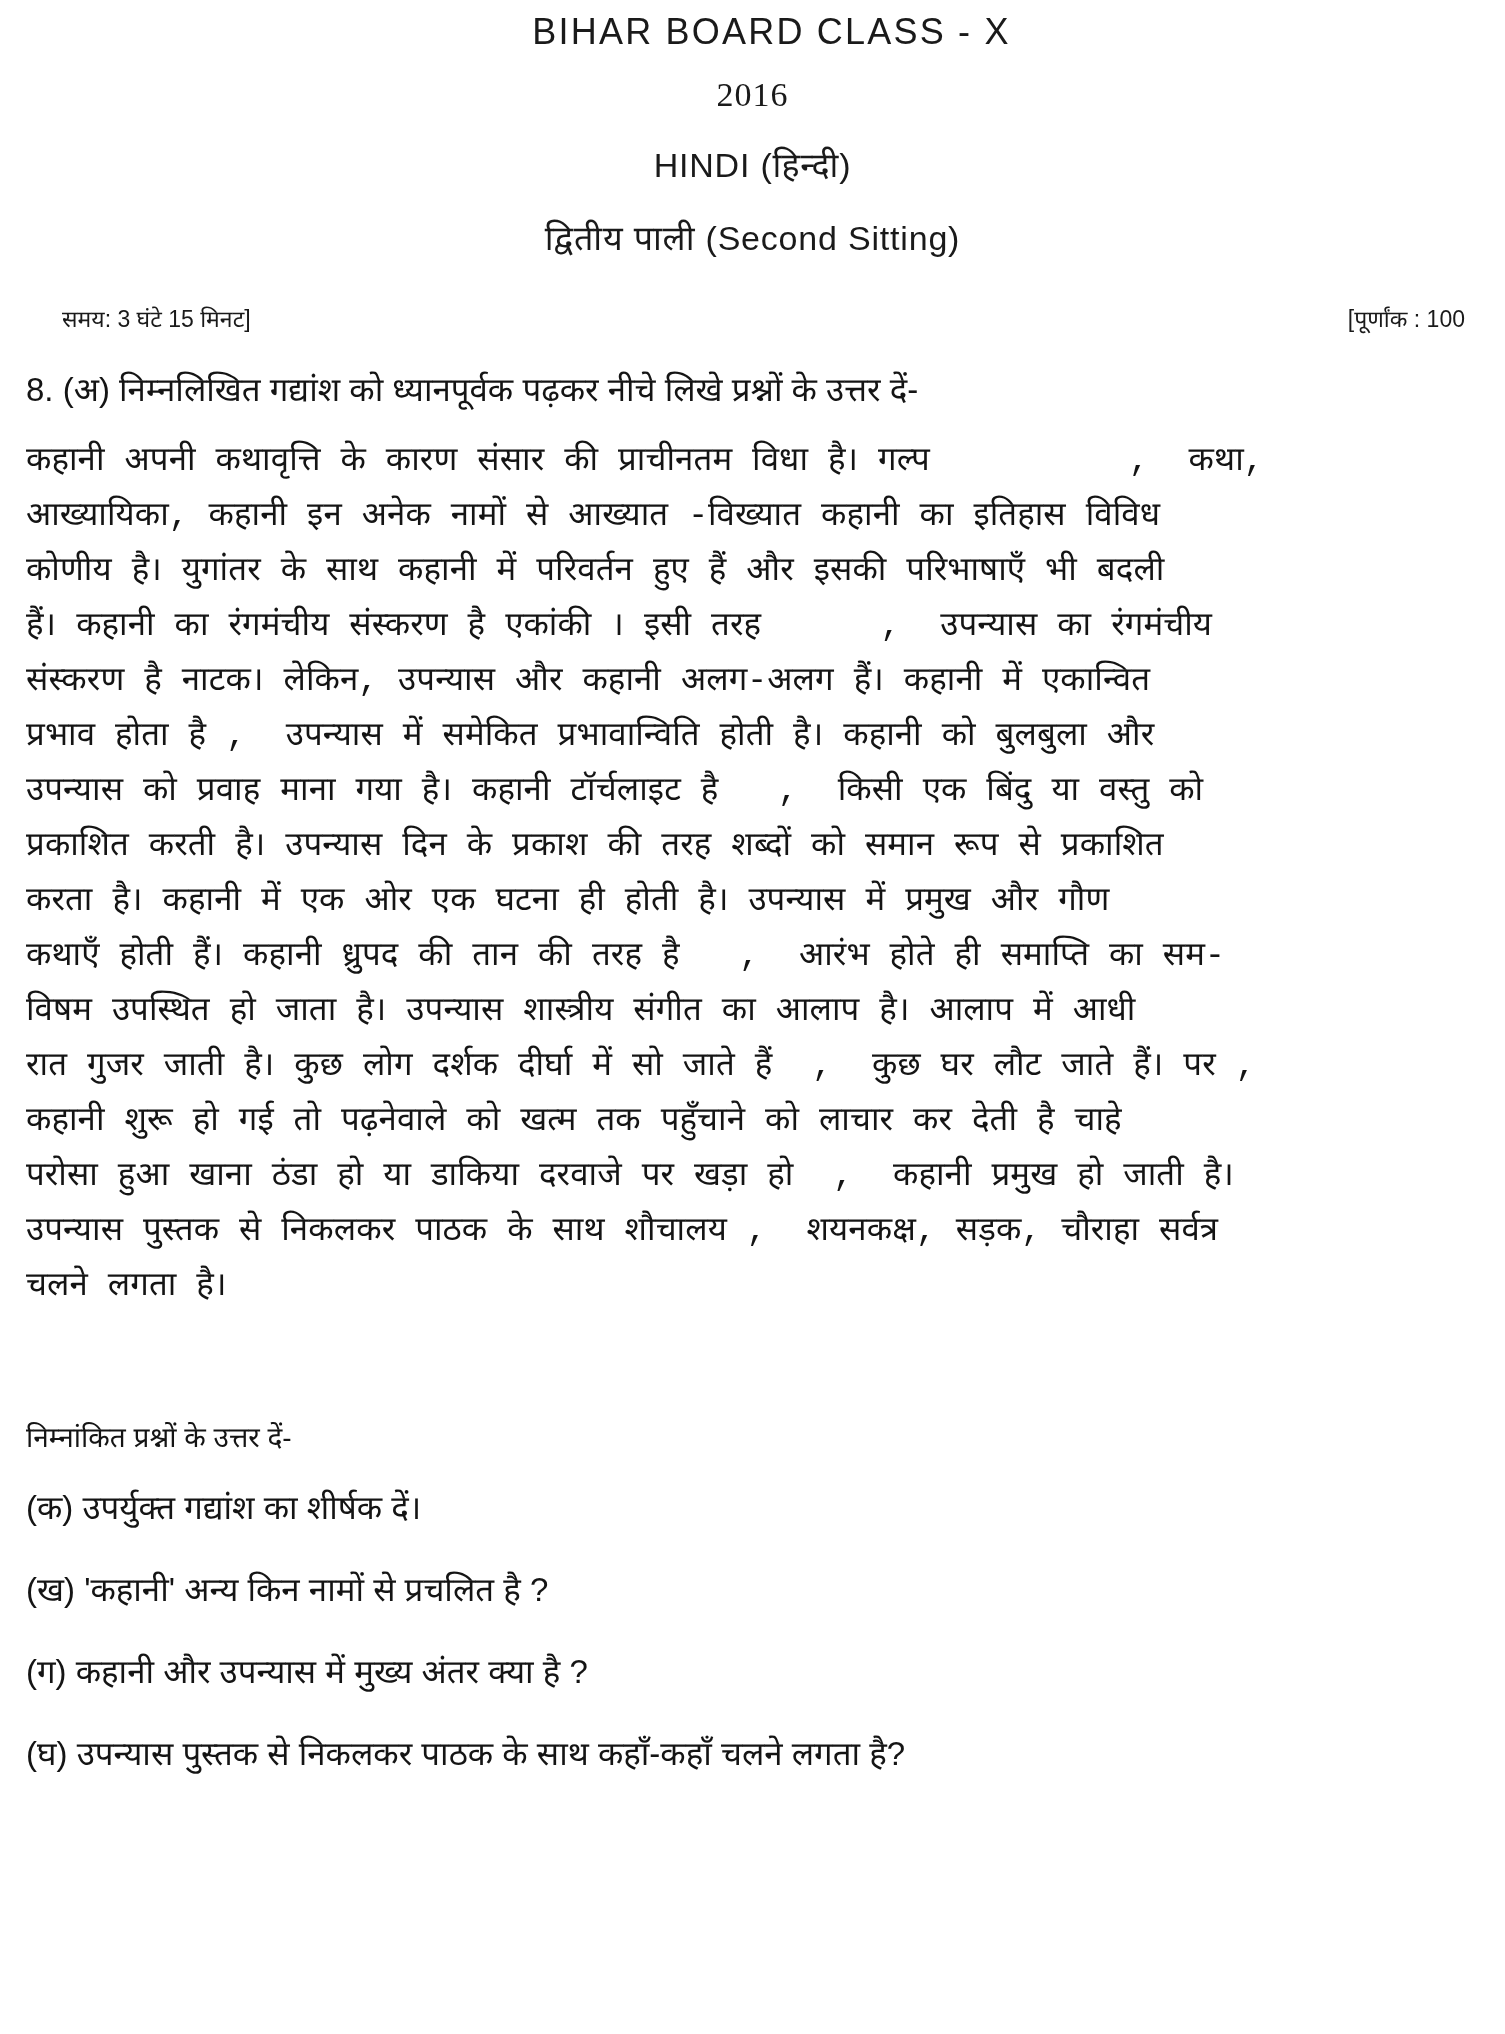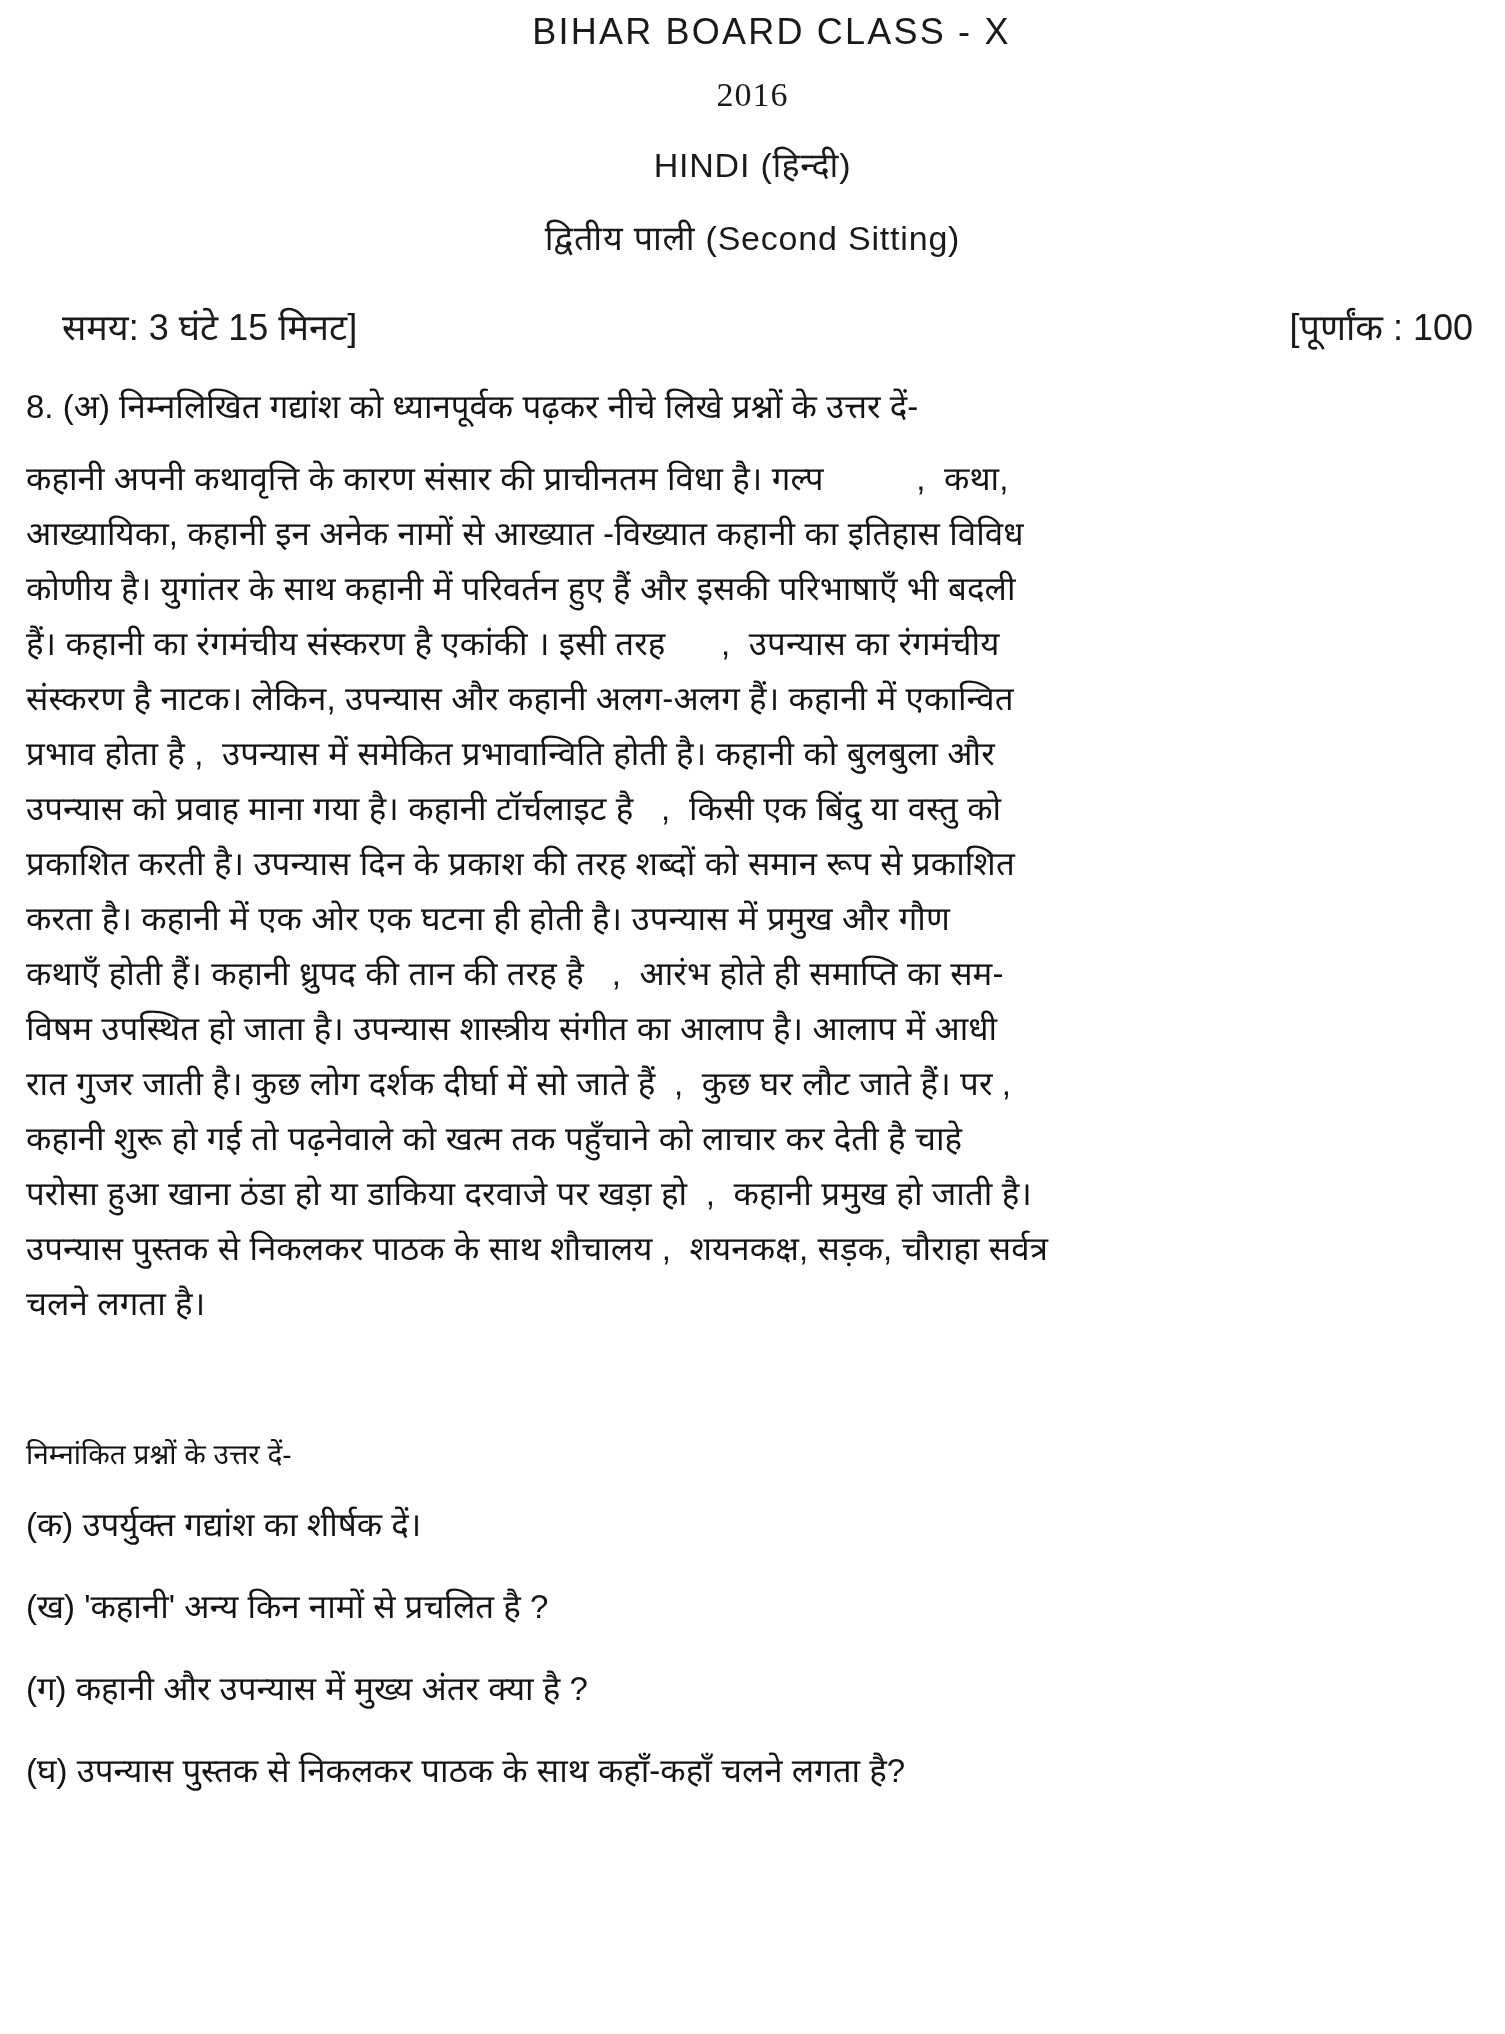--- a/index.html
+++ b/index.html
@@ -57,22 +57,22 @@
     padding-top: 24px;
     letter-spacing: 0.8px;
   }
 
   
   .meta-row {
     display: flex;
     justify-content: space-between;
     align-items: baseline;
     margin-top: 40px;
-    padding: 0 22px 0 62px;
-    font-size: 36px;
+    padding: 0 30px 0 62px;
+    font-size: 23px;
     color: #1a1a1a;
     white-space: nowrap;
   }
   .meta-right {
     padding-right: 10px;
   }
 
   
   .q-prompt {
     margin-top: 34px;
@@ -80,20 +80,21 @@
     font-size: 33px;
     line-height: 1.35;
     color: #141414;
     white-space: nowrap;
   }
 
   
   .passage {
     margin-top: 22px;
     padding: 0 18px 0 26px;
+    font-family: Liberation Mono, monospace;
   }
   .passage .pline {
     font-size: 33px;
     line-height: 55px;
     height: 55px;
     color: #141414;
     white-space: pre;
     letter-spacing: 0.1px;
   }
 

